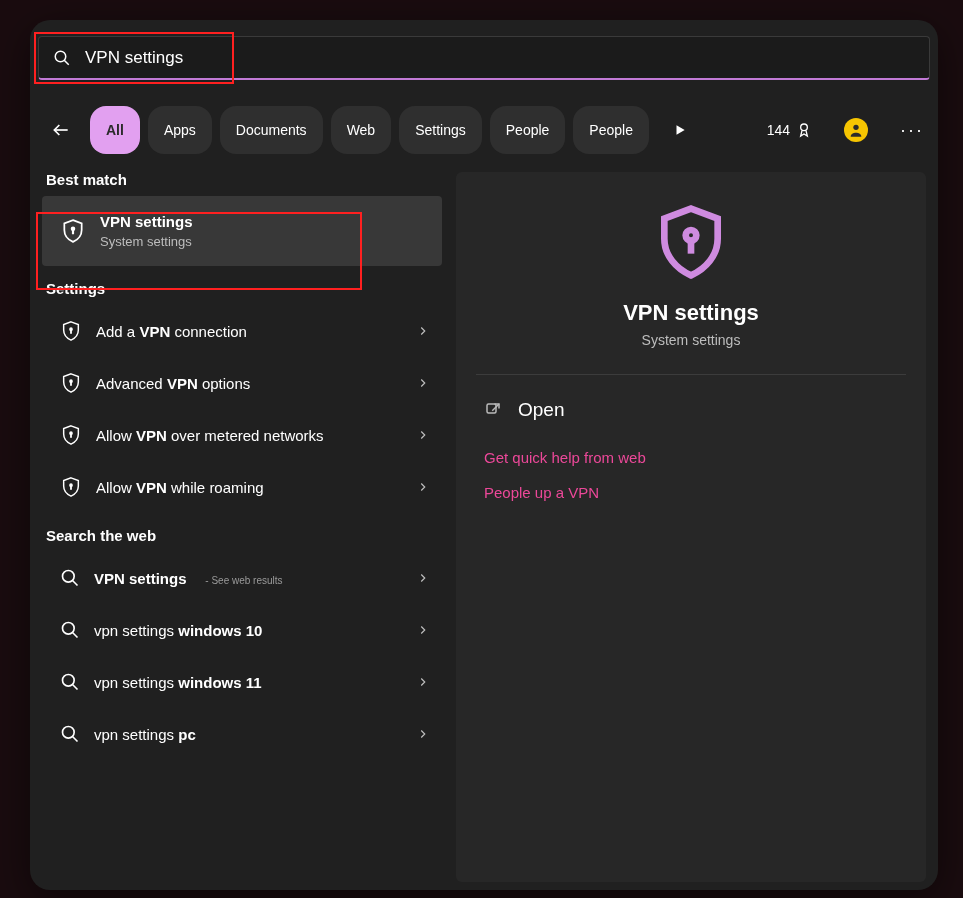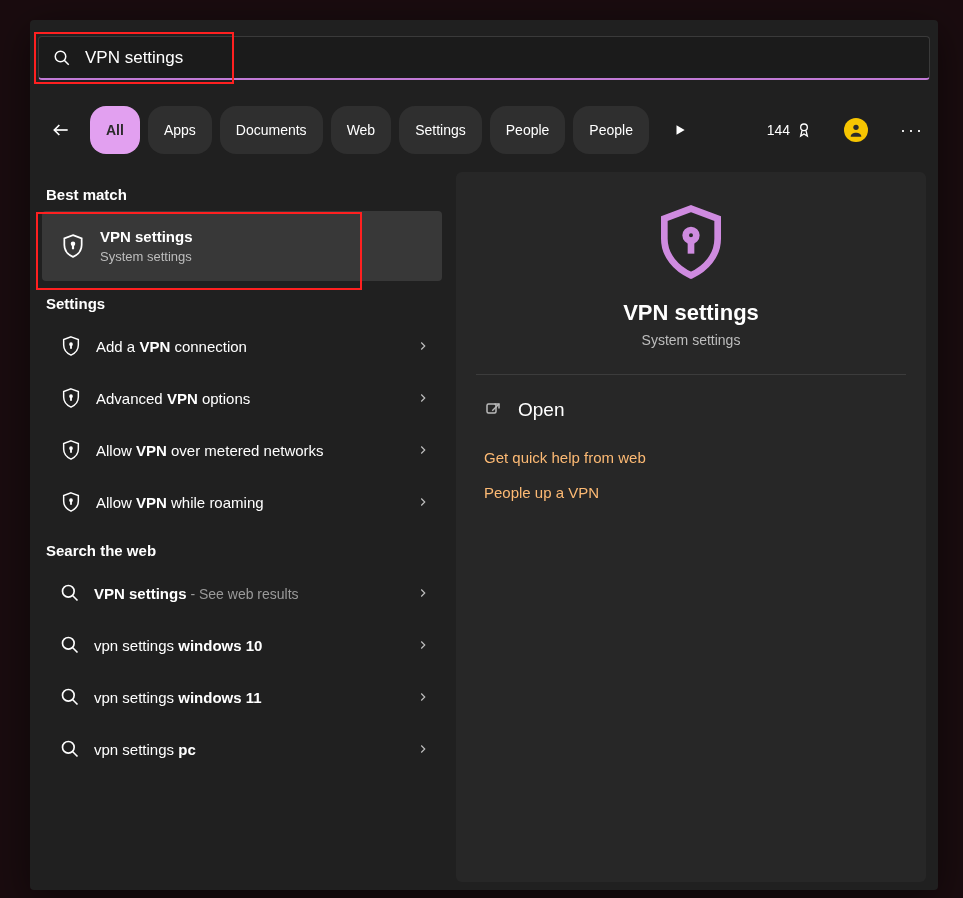--- a/index.html
+++ b/index.html
@@ -1,19 +1,19 @@
 <!DOCTYPE html>
 <html><head>
 <meta charset="utf-8">
 <style>
   * { box-sizing: border-box; margin: 0; padding: 0; }
   html, body { width: 963px; height: 898px; background:#1a0c0f; font-family: "Segoe UI", Arial, sans-serif; color:#fff; overflow:hidden; }
   .panel {
     position:absolute; left:30px; top:20px; width:908px; height:870px;
-    background:#202020; border-radius:4px; box-shadow:0 10px 40px rgba(0,0,0,.5);
+    background:#202020; border-radius:20px; box-shadow:0 10px 40px rgba(0,0,0,.5);
   }
   
   .searchbar {
     position:absolute; left:8px; top:16px; width:892px; height:44px;
     background:#1b1b1b; border:1px solid #3a3a3a; border-bottom:2px solid #c17ad6;
     border-radius:4px; display:flex; align-items:center; padding-left:14px;
   }
   .searchbar svg { flex:0 0 auto; }
   .search-input {
     flex:1; background:transparent; border:none; outline:none; color:#fff;
@@ -31,50 +31,50 @@
     cursor:pointer;
   }
   .pill.active { background:#e2a0f0; color:#2b2b2b; font-weight:600; }
   .pill.edge { background:transparent; }
   .right-tools { margin-left:auto; display:flex; align-items:center; gap:32px; font-size:14px; }
   .points { display:flex; align-items:center; gap:6px; }
   .avatar { width:24px; height:24px; border-radius:50%; background:#f6c501; display:flex; align-items:center; justify-content:center; }
   .dots { font-size:18px; letter-spacing:2px; cursor:pointer; }
 
   
-  .leftcol { position:absolute; left:12px; top:152px; width:400px; }
+  .leftcol { position:absolute; left:12px; top:137px; width:400px; }
   .section-label { font-size:15px; font-weight:600; color:#fff; margin:14px 4px 8px; }
   .best-match {
     width:400px; height:70px; background:#383838; border-radius:4px;
     display:flex; align-items:center; padding-left:18px; cursor:pointer;
   }
   .best-match .txt { margin-left:14px; }
   .bm-title { font-size:15px; font-weight:600; }
   .bm-sub   { font-size:13px; color:#bdbdbd; margin-top:4px; }
 
   .item {
     height:52px; display:flex; align-items:center; padding:0 12px 0 18px;
     cursor:pointer; border-radius:4px;
   }
   .item .lbl { margin-left:14px; font-size:15px; color:#fff; flex:1; }
   .item .lbl b { font-weight:700; }
-  .item .sub { color:#9a9a9a; font-size:14px; }
+  .item .sub { color:#9a9a9a; font-size:10px;margin-left:16px; }
   .chev { color:#bfbfbf; }
 
   
   .detail {
     position:absolute; left:426px; top:152px; width:470px; height:710px;
     background:#272727; border-radius:6px; padding-top:30px;
   }
   .big-icon { width:80px; height:80px; margin:0 auto; display:block; }
   .detail-title { text-align:center; font-size:22px; font-weight:600; margin-top:18px; }
   .detail-sub   { text-align:center; font-size:14px; color:#bdbdbd; margin-top:6px; }
   .detail hr { border:none; border-top:1px solid #3c3c3c; margin:26px 20px 0; }
   .detail-action { display:flex; align-items:center; gap:16px; margin:24px 28px 0; font-size:19px; cursor:pointer; }
-  .detail-links { margin:28px 28px 0; font-size:15px; color:#fdba74; }
+  .detail-links { margin:28px 28px 0; font-size:15px; color:#ec4899; }
   .detail-links div { margin-bottom:18px; cursor:pointer; }
 
   .shield { stroke:#fff; stroke-width:1.6; fill:none; }
   .shield-big { stroke:#cf8be0; stroke-width:2; fill:none; }
 </style>
 </head>
 <body>
 
 <div class="panel">
 

